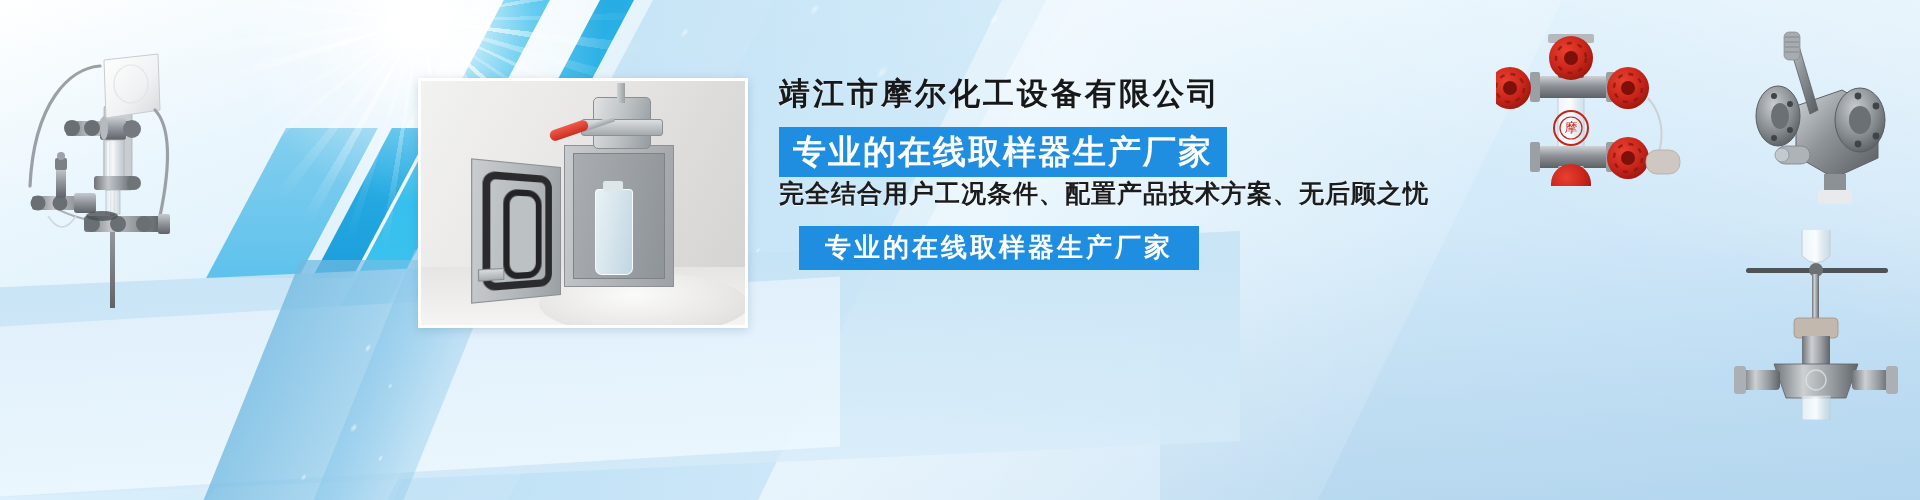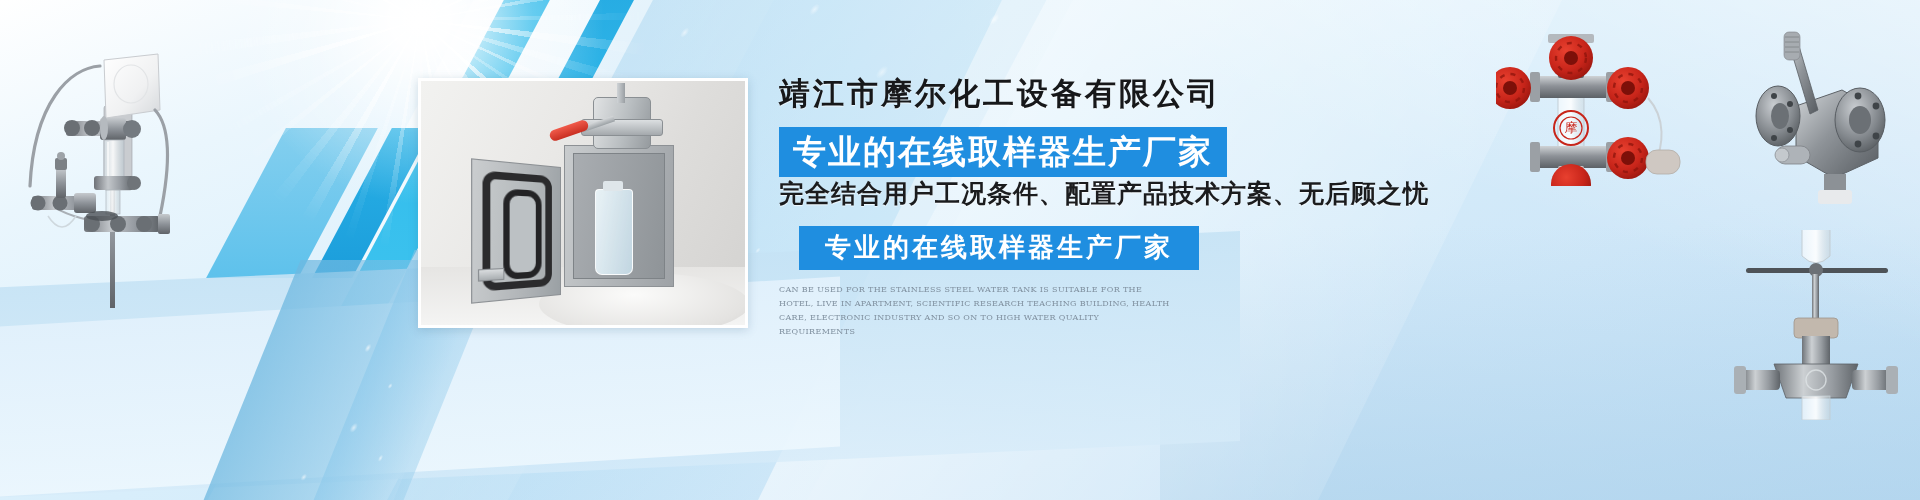--- a/index.html
+++ b/index.html
@@ -559,17 +559,16 @@
     <div>
       <div id="headline-main">专业的在线取样器生产厂家</div>
     </div>
 
     <div id="subline">完全结合用户工况条件、配置产品技术方案、无后顾之忧</div>
 
     <div>
       <div id="headline-sub">专业的在线取样器生产厂家</div>
     </div>
 
-    <div id="english-copy">CAN BE USED FOR THE STAINLESS STEEL WATER TANK IS SUITABLE FOR THE HOTEL, LIVE IN APARTMENT, SCIENTIFIC RESEARCH TEACHING BUILDING, HEALTH CARE, ELECTRONIC INDUSTRY AND SO ON TO HIGH WATER QUALITY REQUIREMENTS</div>
   </div>
 
 
 </div>
 
 </body></html>

